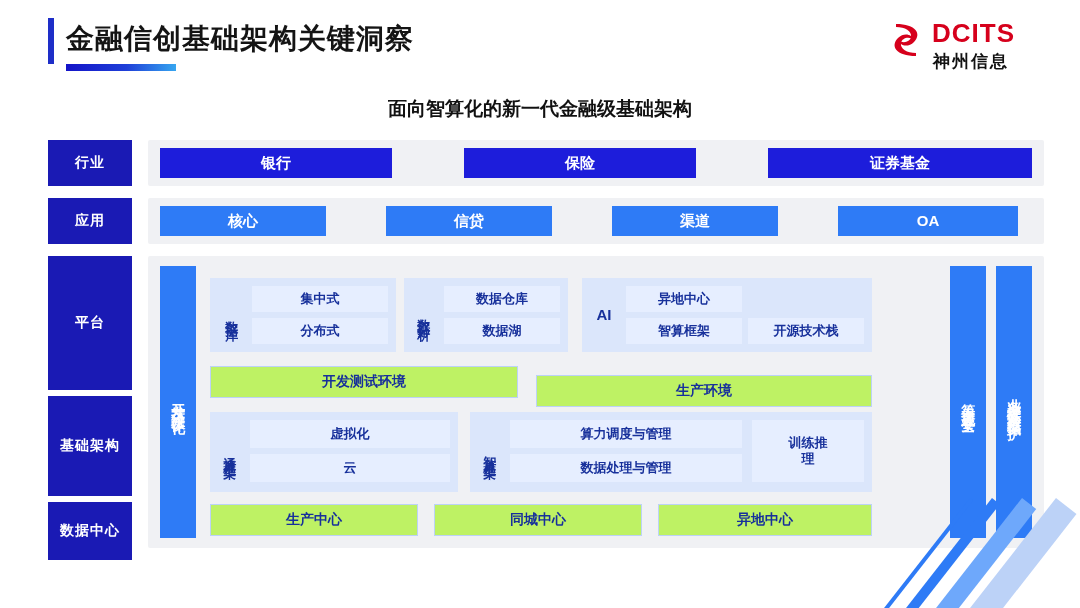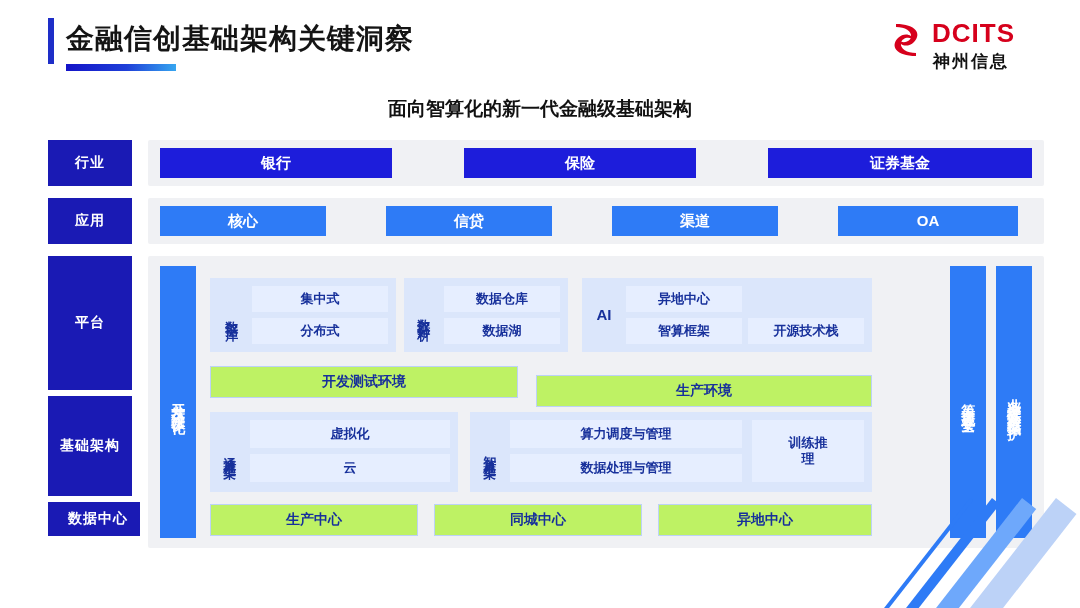--- a/index.html
+++ b/index.html
@@ -180,21 +180,21 @@
 </div>
 
 <div class="sub-title">面向智算化的新一代金融级基础架构</div>
 
 <div class="diagram">
 
   <div class="lbl" style="top:0; height:46px;">行业</div>
   <div class="lbl" style="top:58px; height:46px;">应用</div>
   <div class="lbl" style="top:116px; height:134px;">平台</div>
   <div class="lbl" style="top:256px; height:100px;">基础架构</div>
-  <div class="lbl" style="top:362px; height:34px;padding-left:8px;">数据中心</div>
+  <div class="lbl" style="top:362px; height:58px;">数据中心</div>
 
   <div class="panel" style="top:0; height:46px;">
     <div class="bx bx-deep" style="left:12px; top:8px; width:232px; height:30px; font-size:15px;">银行</div>
     <div class="bx bx-deep" style="left:316px; top:8px; width:232px; height:30px; font-size:15px;">保险</div>
     <div class="bx bx-deep" style="left:620px; top:8px; width:264px; height:30px; font-size:15px;">证券基金</div>
   </div>
 
   <div class="panel" style="top:58px; height:46px;">
     <div class="bx bx-blue" style="left:12px; top:8px; width:166px; height:30px; font-size:15px;">核心</div>
     <div class="bx bx-blue" style="left:238px; top:8px; width:166px; height:30px; font-size:15px;">信贷</div>

